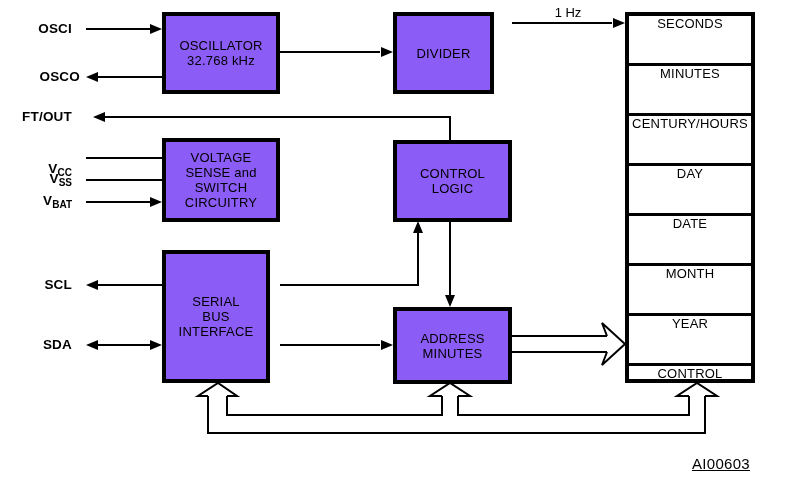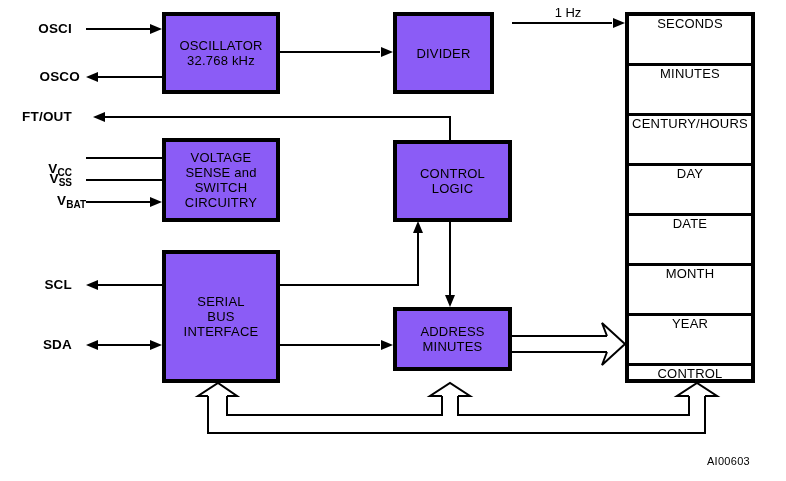--- a/index.html
+++ b/index.html
@@ -22,21 +22,21 @@
     flex:1;display:flex;align-items:center;justify-content:center;
     font-size:13px;letter-spacing:.2px;box-sizing:border-box;
   }
   .cell + .cell{border-top:3px solid #000;}
   .pin{
     position:absolute;width:70px;text-align:right;font-size:13.5px;line-height:16px;
     letter-spacing:.2px;white-space:nowrap;font-weight:bold;
   }
   .pin .sub{font-size:10px;position:relative;top:3px;letter-spacing:0;}
   .freq{position:absolute;left:530px;top:5px;width:76px;text-align:center;font-size:13px;}
-  .figcode{position:absolute;left:650px;top:455px;width:100px;text-align:right;font-size:11px;letter-spacing:.3px;}
+  .figcode{position:absolute;left:650px;top:455px;width:100px;text-align:right;font-size:15px;letter-spacing:.3px;text-decoration:underline;}
 </style>
 </head>
 <body>
 
 <div class="canvas">
 
   <svg class="wires" viewBox="0 0 786 481" aria-hidden="true">
     <g stroke="#000" stroke-width="2" fill="none">
 
       <path d="M86 29 H150"></path>
@@ -93,21 +93,21 @@
       <path d="M458 396 V415 H689 V396"></path>
       <path d="M208 396 V433 H705 V396"></path>
     </g>
   </svg>
 
   <div class="pin" style="left:2px;top:21px;"><span>OSCI</span></div>
   <div class="pin" style="left:10px;top:69px;"><span>OSCO</span></div>
   <div class="pin" style="left:2px;top:109px;"><span>FT/OUT</span></div>
   <div class="pin" style="left:2px;top:149px;margin-top:12px;"><span>V</span><span class="sub">CC</span></div>
   <div class="pin" style="left:2px;top:171px;"><span>V</span><span class="sub">SS</span></div>
-  <div class="pin" style="left:16px;top:193px;"><span>V</span><span class="sub">BAT</span></div>
+  <div class="pin" style="left:2px;top:193px;"><span>V</span><span class="sub">BAT</span></div>
   <div class="pin" style="left:2px;top:277px;"><span>SCL</span></div>
   <div class="pin" style="left:2px;top:337px;"><span>SDA</span></div>
 
   <div class="block" style="left:162px;top:12px;width:118px;height:82px;">
     <div>OSCILLATOR</div>
     <div>32.768 kHz</div>
   </div>
 
   <div class="block" style="left:393px;top:12px;width:101px;height:82px;">
     <div>DIVIDER</div>
@@ -118,27 +118,27 @@
     <div>SENSE and</div>
     <div>SWITCH</div>
     <div>CIRCUITRY</div>
   </div>
 
   <div class="block" style="left:393px;top:140px;width:119px;height:82px;">
     <div>CONTROL</div>
     <div>LOGIC</div>
   </div>
 
-  <div class="block" style="left:162px;top:250px;width:118px;height:133px;">
+  <div class="block" style="left:162px;top:250px;width:108px;height:133px;">
     <div>SERIAL</div>
     <div>BUS</div>
     <div>INTERFACE</div>
   </div>
 
-  <div class="block" style="left:393px;top:307px;width:119px;height:64px;text-align:right;">
+  <div class="block" style="left:393px;top:307px;width:119px;height:77px;text-align:right;">
     <div>ADDRESS</div>
     <div>MINUTES</div>
   </div>
 
   <div class="stack" style="left:625px;top:12px;width:130px;height:371px;gap:32px;">
     <div class="cell">
         <span>SECONDS</span>
       </div>
     <div class="cell">
         <span>MINUTES</span>

